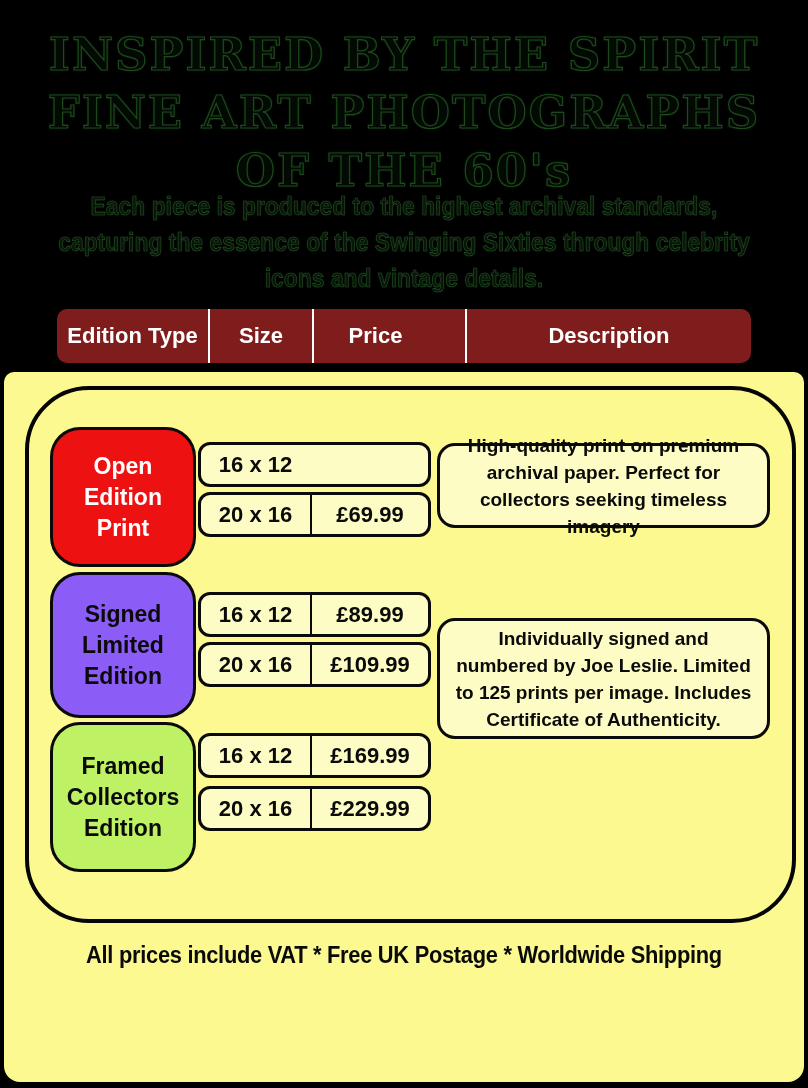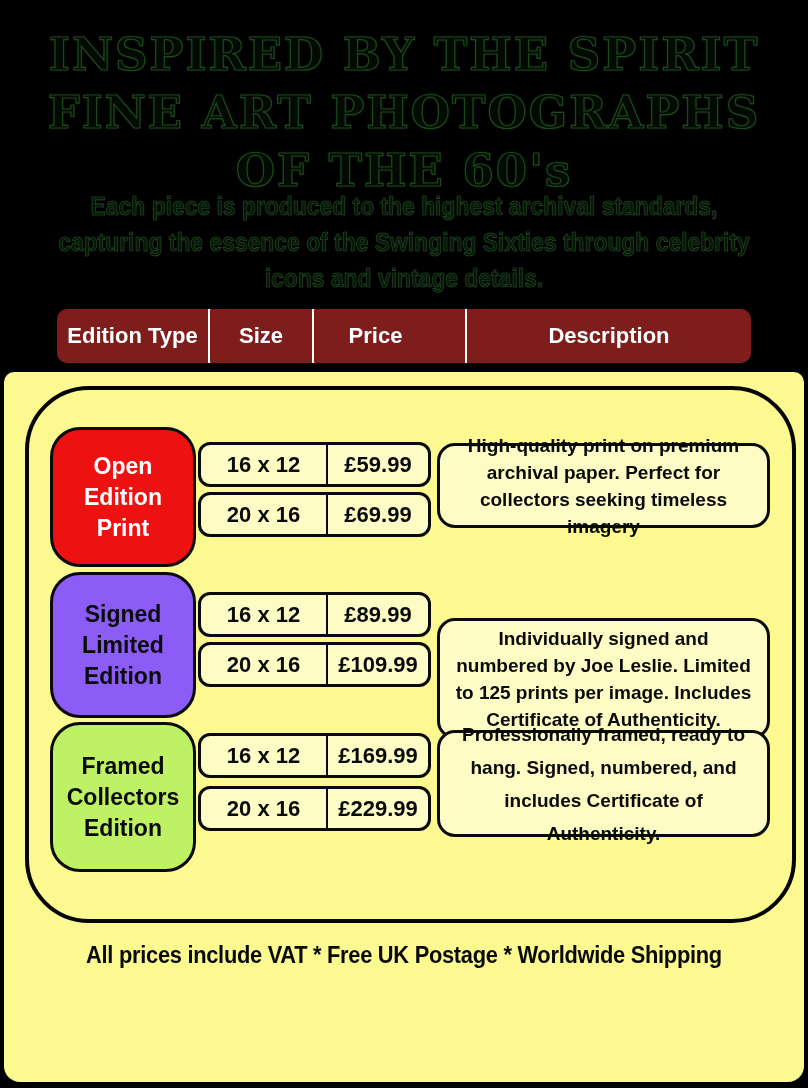--- a/index.html
+++ b/index.html
@@ -54,21 +54,21 @@
   .edition-open{top:427px;height:140px;}
   .edition-signed{top:572px;height:146px;}
   .edition-framed{top:722px;height:150px;}
   
   .pill{
     position:absolute;left:198px;width:233px;height:45px;
     background:#fdfcc4;border:3px solid #0a0a0a;border-radius:12px;
     box-sizing:border-box;display:flex;align-items:stretch;
     font-weight:bold;font-size:22px;color:#0a0a0a;
   }
-  .pill .size-cell{width:125px;display:flex;align-items:center;justify-content:center;}
+  .pill .size-cell{width:109px;display:flex;align-items:center;justify-content:center;}
   .pill .price-cell{flex:1;display:flex;align-items:center;justify-content:center;border-left:2px solid #0a0a0a;}
   .p1a{top:442px;} .p1b{top:492px;}
   .p2a{top:592px;} .p2b{top:642px;}
   .p3a{top:733px;} .p3b{top:786px;}
   
   .desc{
     position:absolute;left:437px;width:333px;background:#fdfcc4;
     border:3px solid #0a0a0a;border-radius:18px;box-sizing:border-box;
     display:flex;align-items:center;justify-content:center;text-align:center;
     font-weight:bold;font-size:19px;line-height:27px;color:#0a0a0a;
@@ -107,21 +107,20 @@
     <div class="col col-price">Price</div>
     <div class="col col-desc">Description</div>
   </div>
 
   <div class="panel"></div>
   <div class="inner-frame"></div>
 
   <div class="edition-box edition-open" style="background-color: rgb(238, 17, 17); color: rgb(255, 255, 255);">Open Edition Print</div>
   <div class="pill p1a">
     <div class="size-cell">16 x 12</div>
-    <div class="price-cell">£59.99</div>
   </div>
   <div class="pill p1b">
     <div class="size-cell">20 x 16</div>
     <div class="price-cell">£69.99</div>
   </div>
   <div class="desc d1">High-quality print on premium archival paper. Perfect for collectors seeking timeless imagery</div>
 
   <div class="edition-box edition-signed" style="background-color: #8b5cf6; color: rgb(10, 10, 10);">Signed Limited Edition</div>
   <div class="pill p2a">
     <div class="size-cell">16 x 12</div>
@@ -135,17 +134,16 @@
 
   <div class="edition-box edition-framed" style="background-color: #bef264; color: rgb(10, 10, 10);">Framed Collectors Edition</div>
   <div class="pill p3a">
     <div class="size-cell">16 x 12</div>
     <div class="price-cell">£169.99</div>
   </div>
   <div class="pill p3b">
     <div class="size-cell">20 x 16</div>
     <div class="price-cell">£229.99</div>
   </div>
-  <div class="desc d3">Professionally framed, ready to hang. Signed, numbered, and includes Certificate of Authenticity.</div>
 
   <div class="footer-note">All prices include VAT * Free UK Postage * Worldwide Shipping</div>
 
 </div>
 
 </body></html>

